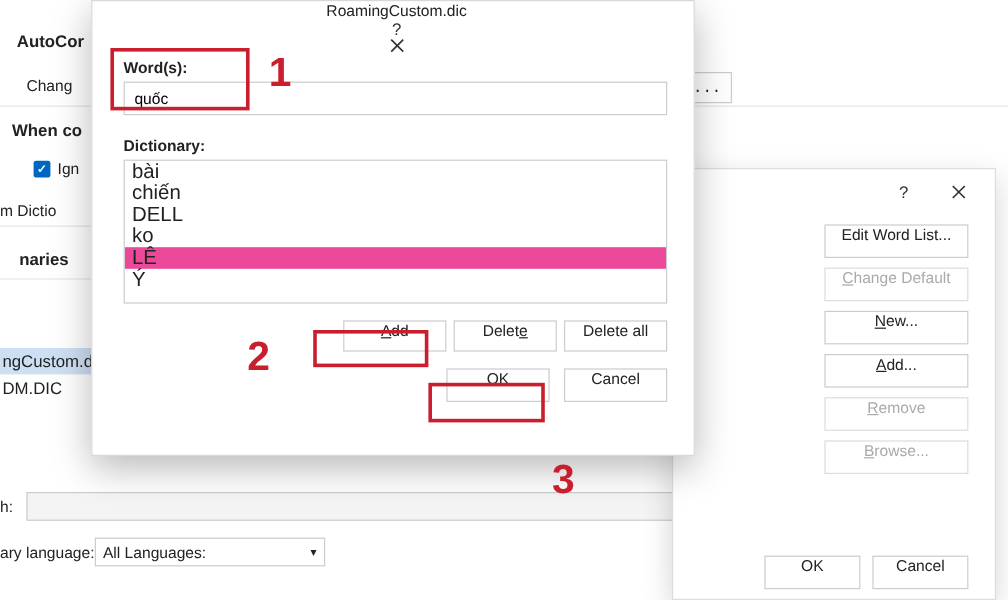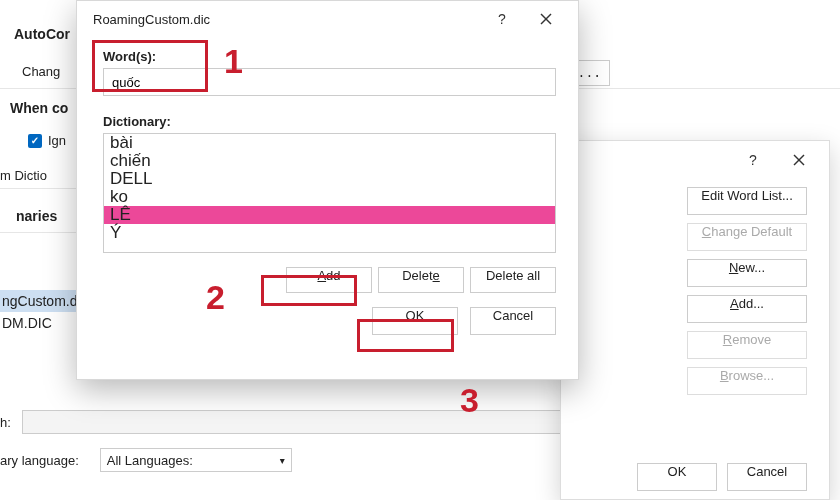--- a/index.html
+++ b/index.html
@@ -22,26 +22,26 @@
     .btn.disabled { color: #aaa; border-color: #ddd; }
     .cdict-bottom { position: absolute; bottom: 8px; right: 22px; display: flex; gap: 10px; }
     .cdict-bottom .btn { min-width: 80px; }
 
     
     .dictlist-frag { position: absolute; left: 0; top: 290px; font-size: 14px; line-height: 22px; }
     .dictlist-frag div { padding: 0 2px; }
     .dictlist-frag .sel { background: #cddff2; }
 
     .path-row { position: absolute; left: 0; top: 410px; display: flex; align-items: center; width: 580px; }
-    .lang-row { position: absolute; left: 0; top: 448px; display: flex; align-items: center; gap: 21px; }
+    .lang-row { position: absolute; left: 0; top: 448px; display: flex; align-items: center; gap: 0; }
     .dropdown { border: 1px solid #ccc; height: 24px; width: 192px; display: flex; align-items: center; justify-content: space-between; padding: 0 6px; }
 
     
     .dlg { position: absolute; left: 76px; top: 0px; width: 503px; height: 380px; background: #fff; border: 1px solid #d8d8d8; box-shadow: 0 10px 30px rgba(0,0,0,0.28); }
-    .dlg-titlebar { height: 36px; display: flex; align-items: center; padding: 0 10px 0 16px; }
+    .dlg-titlebar { height: 36px; display: flex; align-items: center; padding: 0 10px 0 16px; flex-direction: column; }
     .dlg-title { flex: 1; font-size: 13px; }
     .dlg-body { padding: 6px 22px 14px 26px; }
     .fld-label { font-weight: 600; margin: 6px 0 4px; }
     .word-input { width: 100%; border: 1px solid #ccc; height: 28px; padding: 3px 8px; font-size: 13px; }
     .dict-list { width: 100%; height: 120px; border: 1px solid #ccc; overflow: hidden; background: #fff; }
     .dict-list div { padding: 0 6px; font-size: 17px; line-height: 18px; }
     .dict-list .sel { background: #ec4899; }
     .action-row { display: flex; gap: 6px; justify-content: flex-end; margin-top: 14px; }
     .action-row .btn { min-width: 86px; height: 26px; }
     .ok-row { display: flex; gap: 12px; justify-content: flex-end; margin-top: 14px; margin-right: 0; }

